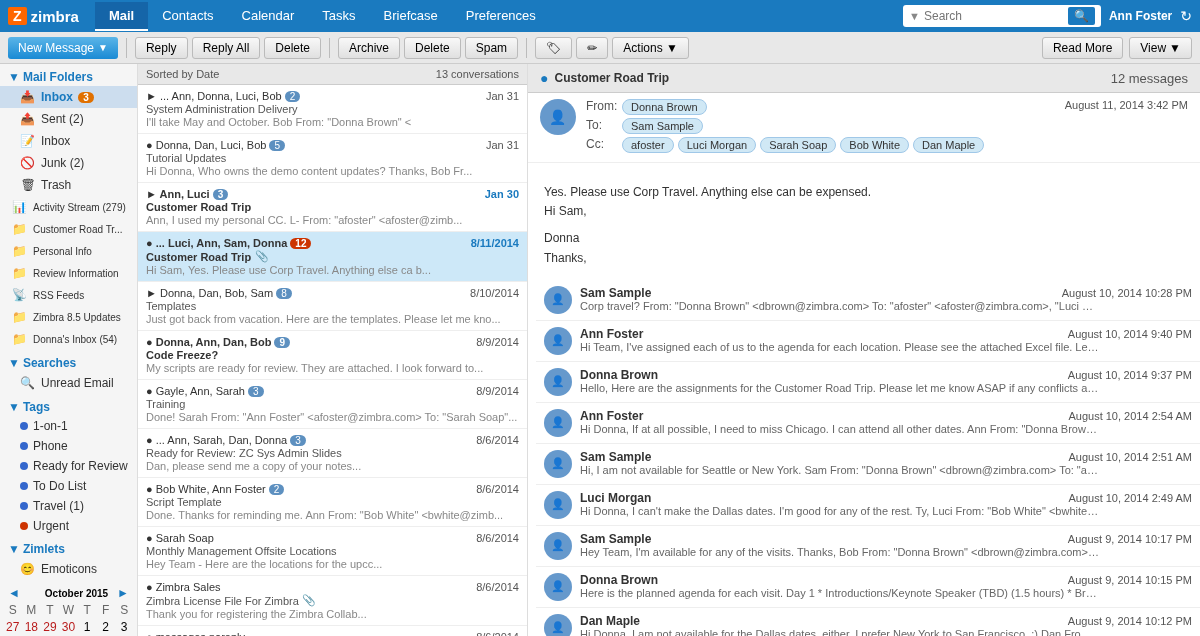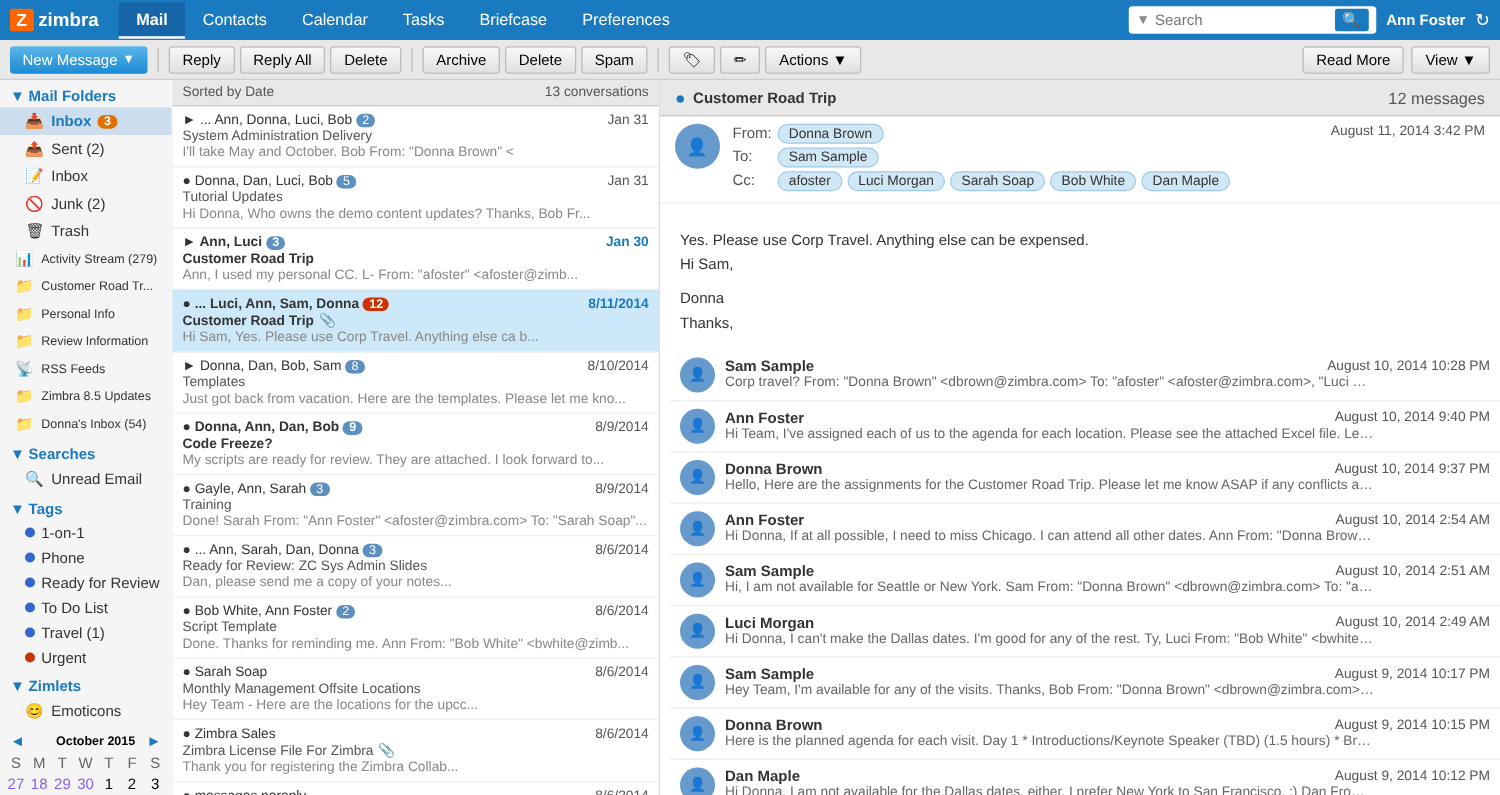--- a/index.html
+++ b/index.html
@@ -40,21 +40,21 @@
     .sidebar-item .badge { background: #1a7abf; color: white; border-radius: 8px; padding: 0 5px; font-size: 10px; min-width: 16px; text-align: center; display: inline-block; }
     .sidebar-item .badge.orange { background: #e07000; }
     .sidebar-icon { width: 16px; height: 16px; display: inline-flex; align-items: center; justify-content: center; flex-shrink: 0; }
     .tag-dot { width: 8px; height: 8px; border-radius: 50%; display: inline-block; flex-shrink: 0; }
     .calendar-mini { padding: 4px; }
     .cal-header { display: flex; align-items: center; justify-content: space-between; padding: 2px 4px; font-size: 11px; font-weight: bold; }
     .cal-nav { cursor: pointer; color: #1a7abf; }
     .cal-grid { display: grid; grid-template-columns: repeat(7, 1fr); gap: 1px; font-size: 10px; }
     .cal-day-header { text-align: center; color: #666; padding: 1px; }
     .cal-day { text-align: center; padding: 1px 2px; cursor: pointer; border-radius: 2px; }
-    .cal-day.other-month { color: #8b5cf6; }
+    .cal-day.other-month { color: #b91c1c; }
 
     
     .msg-list { width: 390px; background: white; border-right: 1px solid #ddd; display: flex; flex-direction: column; flex-shrink: 0; }
     .msg-list-header { background: #e8e8e8; border-bottom: 1px solid #ccc; padding: 4px 8px; display: flex; align-items: center; justify-content: space-between; }
     .sort-label { font-size: 11px; color: #555; }
     .conv-count { font-size: 11px; color: #555; }
     .msg-item { border-bottom: 1px solid #eee; padding: 5px 8px; cursor: pointer; display: flex; flex-direction: column; gap: 1px; }
     .msg-item.selected { background: #cde8f8; }
     .msg-item.unread .msg-subject { font-weight: bold; }
     .msg-row1 { display: flex; align-items: center; justify-content: space-between; gap: 4px; }

